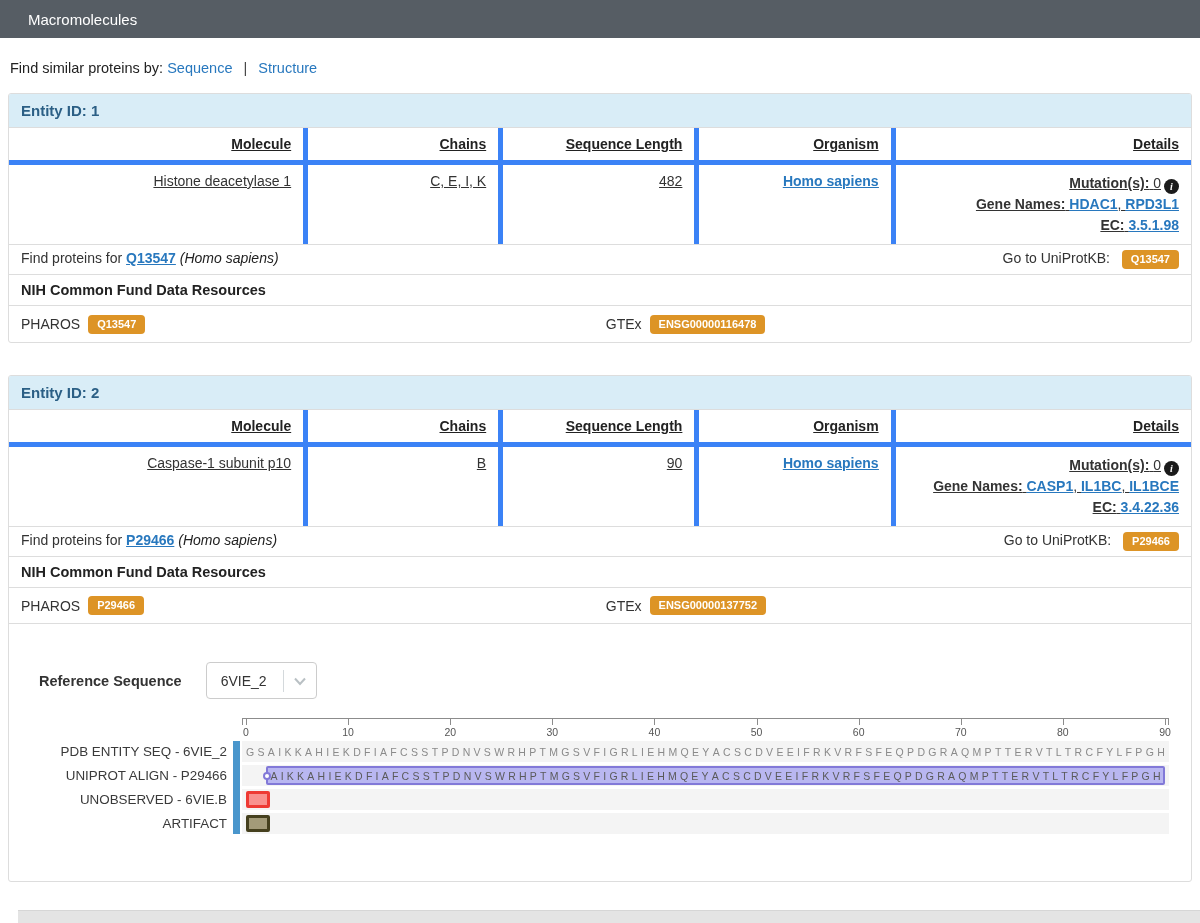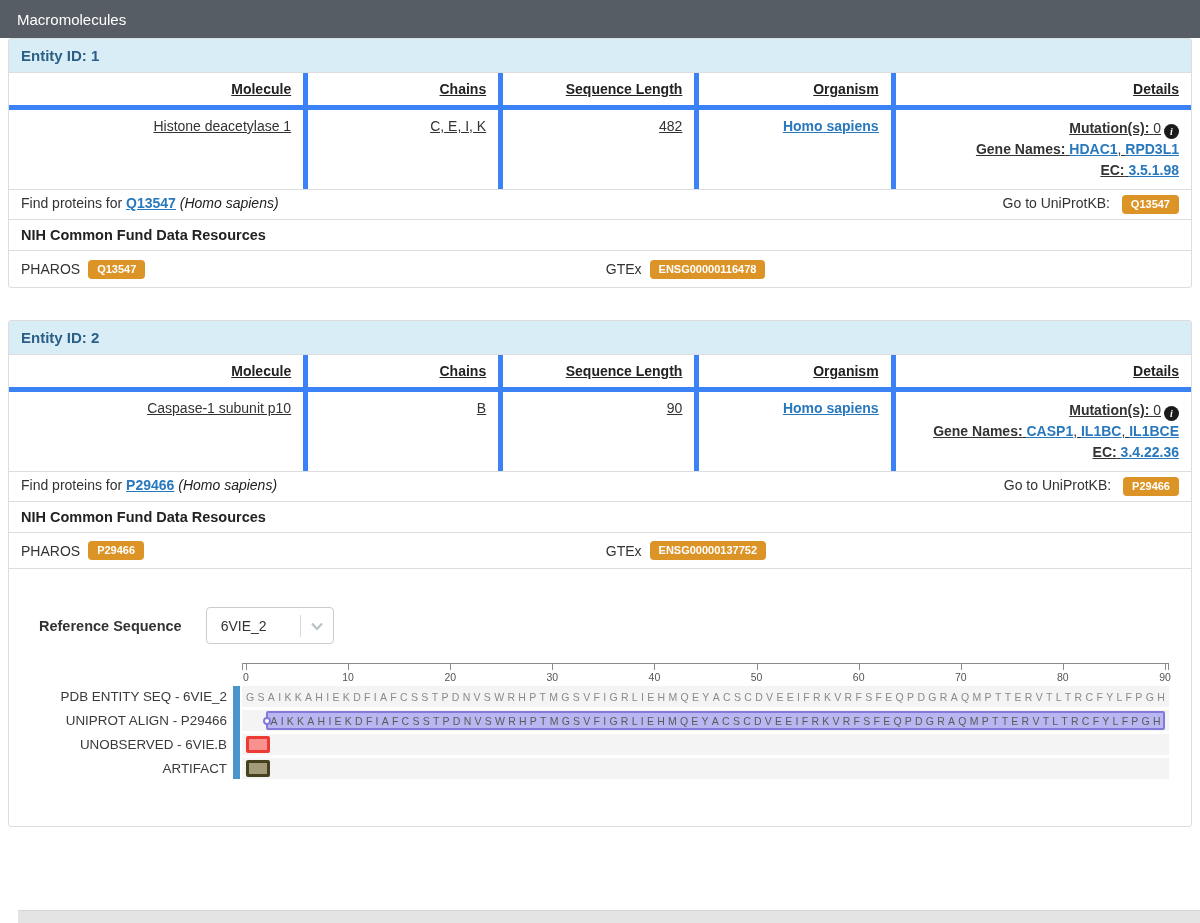--- a/index.html
+++ b/index.html
@@ -7,21 +7,21 @@
   body {
     width:1200px; height:923px; overflow:hidden; position:relative;
     font-family:"Liberation Sans", sans-serif; font-size:14px; color:#333; background:#fff;
   }
   a { cursor:pointer; }
   .lnk { color:#2878be; text-decoration:underline; }
   .lnk-plain { color:#2878be; text-decoration:none; }
   .bold { font-weight:bold; }
 
   
-  .topbar { background:#565d64; color:#fff; height:38px; display:flex; align-items:center; padding:0 17px; font-size:15px; }
+  .topbar { background:#565d64; color:#fff; height:38px; display:flex; align-items:center; padding:0 28px; font-size:15px; }
 
   .content { padding:0 8px; }
 
   .find-similar { margin:22px 2px 17px; font-size:14.5px; color:#222; }
   .find-similar .sep { margin:0 7px; color:#444; }
 
   
   .panel { border:1px solid #ddd; border-radius:3px; background:#fff; }
   .panel-1 { margin-bottom:32px; }
   .panel-heading {
@@ -55,21 +55,21 @@
     padding:4px 9px; border-radius:4px; line-height:1; text-decoration:none; margin-left:8px;
   }
 
   
   .pfv-header { font-weight:bold; font-size:15px; color:#222; padding:9px 12px; border-bottom:1px solid #ddd; }
   .pfv-body { position:relative; height:257px; }
 
   .ref-row { position:absolute; top:38px; left:30px; display:flex; align-items:center; }
   .ref-label { font-weight:bold; font-size:14.5px; margin-right:24px; }
   .dropdown {
-    width:128px; height:37px; border:1px solid #ccc; border-radius:4px;
+    width:111px; height:37px; border:1px solid #ccc; border-radius:4px;
     display:flex; align-items:center; background:#fff; cursor:pointer;
   }
   .dropdown-value { flex:1; padding-left:14px; font-size:14px; color:#333; }
   .dropdown-divider { width:1px; height:22px; background:#d4d9dc; margin-right:9px; }
   .dropdown-chevron { margin-right:9px; display:flex; }
 
   .fv-area { position:absolute; left:0; top:94px; width:100%; }
   .fv-labels { position:absolute; left:0; top:23px; width:218px; }
   .fv-label { height:24px; line-height:21px; text-align:right; font-size:13.4px; color:#3a3a3a; white-space:nowrap; }
   .fv-bluebar { position:absolute; left:224px; top:23px; width:7px; height:93px; background:#4a96cc; }
@@ -102,20 +102,26 @@
 </style>
 </head>
 <body>
 
 <div class="topbar">
   <span>Macromolecules</span>
 </div>
 
 <div class="content">
 
+  <div class="find-similar">
+    <span>Find similar proteins by:</span>
+    <a class="lnk-plain">Sequence</a>
+    <span class="sep">|</span>
+    <a class="lnk-plain">Structure</a>
+  </div>
 
   <section class="panel panel-1">
     <div class="panel-heading">Entity ID: 1</div>
     <div class="table-wrap">
       <table>
         <colgroup>
             <col style="width:25.1%">
             <col style="width:16.5%">
             <col style="width:16.6%">
             <col style="width:16.6%">

